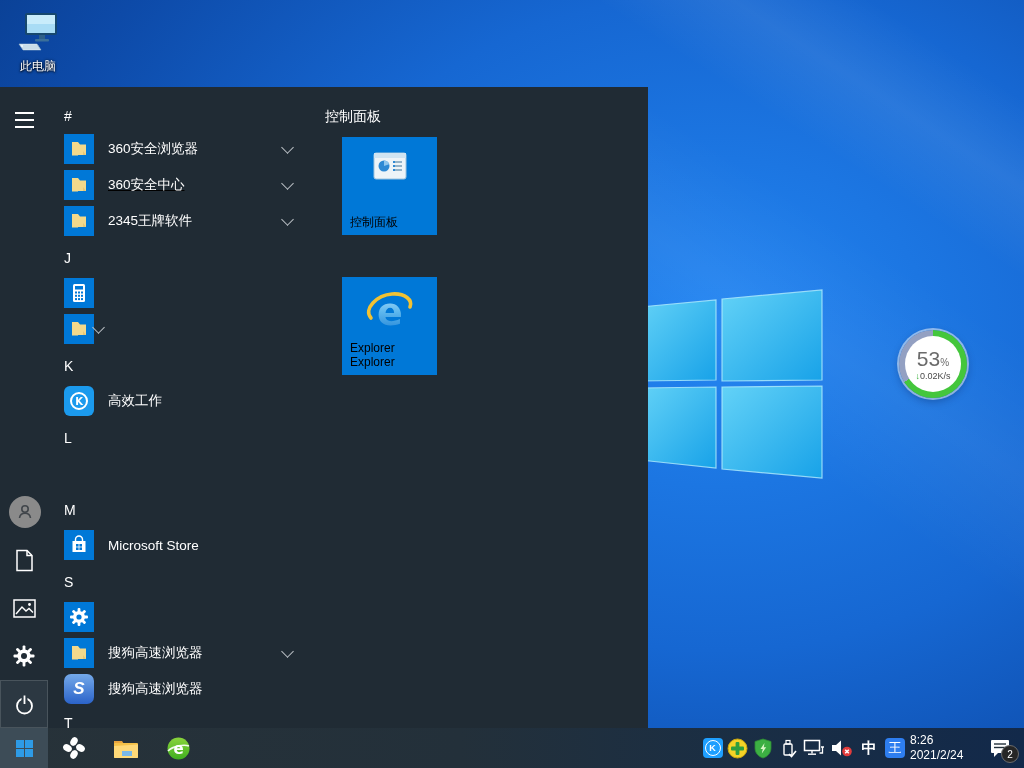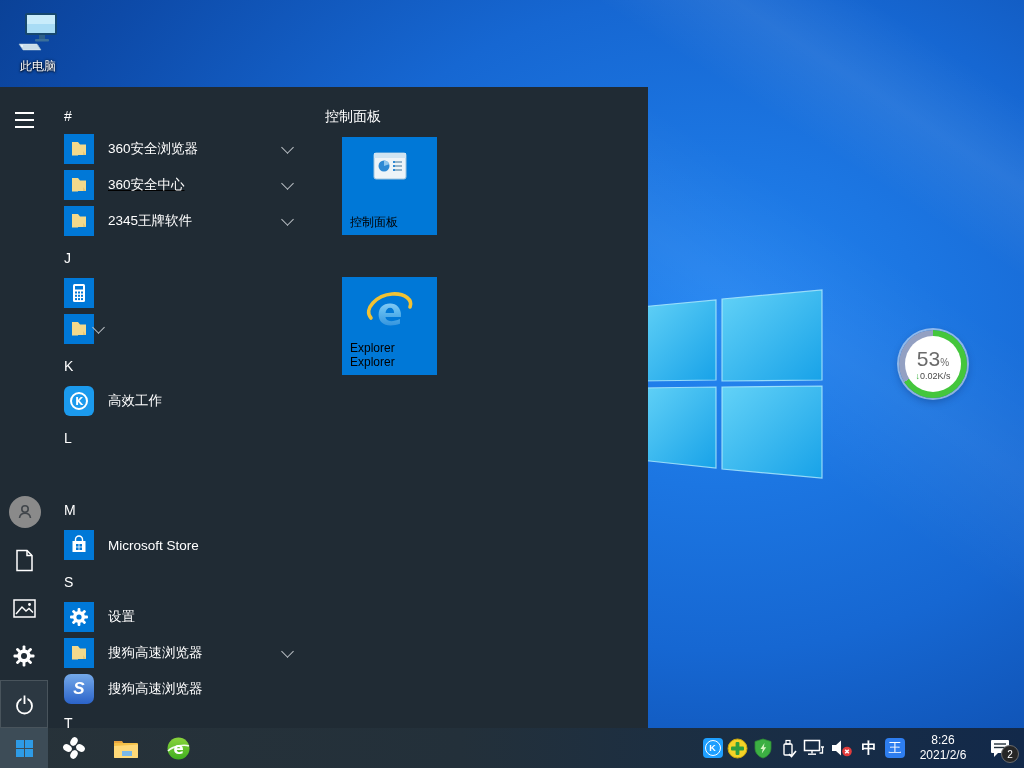--- a/index.html
+++ b/index.html
@@ -53,21 +53,21 @@
   #taskbar{position:absolute;left:0;top:728px;width:1024px;height:40px;
     background:linear-gradient(90deg,#273239 0%,#23303a 45%,#1a2e44 72%,#12294a 100%);
     display:flex;align-items:center;}
   .tb-btn{width:52px;height:40px;display:flex;align-items:center;justify-content:center;}
   #start-btn{width:48px;background:#3d4c57;}
   .tray{position:absolute;right:0;top:0;height:40px;display:flex;align-items:center;}
   .tray-ic{width:25px;height:40px;display:flex;align-items:center;justify-content:center;}
   .imein{color:#fff;font-size:15px;font-weight:bold;width:26px;text-align:center;}
   .wang{width:20px;height:20px;border-radius:4px;background:#2e7ef0;color:#fff;font-size:13px;
     display:flex;align-items:center;justify-content:center;margin:0 3px;}
-  .clock{width:66px;text-align:center;color:#fff;font-size:12px;line-height:15px;margin:0 2px;}
+  .clock{width:66px;color:#fff;font-size:12px;line-height:15px;margin:0 2px;}
   .action{position:relative;width:46px;height:40px;display:flex;align-items:center;justify-content:center;}
   .ac-badge{position:absolute;right:5px;bottom:5px;width:16px;height:16px;border-radius:50%;
     background:#262626;border:1px solid #6b6b6b;color:#fff;font-size:10px;
     display:flex;align-items:center;justify-content:center;}
   .kugou-sq{width:20px;height:20px;border-radius:4px;background:#1e9fff;display:flex;align-items:center;justify-content:center;}
   .kugou-k{width:14px;height:14px;border:1.6px solid #fff;border-radius:50%;color:#fff;font-size:9px;font-weight:bold;
     display:flex;align-items:center;justify-content:center;}
   .sogou-sq{width:30px;height:30px;border-radius:7px;background:linear-gradient(180deg,#74a9e9,#2b63c9);
     display:flex;align-items:center;justify-content:center;color:#fff;font-size:17px;font-weight:bold;font-style:italic;}
 </style>
@@ -276,21 +276,20 @@
             <rect width="30" height="30" fill="#0078d7"></rect>
             <g fill="#fff">
               <rect x="13.6" y="6" width="2.8" height="18" rx="1"></rect>
               <rect x="13.6" y="6" width="2.8" height="18" rx="1" transform="rotate(45 15 15)"></rect>
               <rect x="13.6" y="6" width="2.8" height="18" rx="1" transform="rotate(90 15 15)"></rect>
               <rect x="13.6" y="6" width="2.8" height="18" rx="1" transform="rotate(135 15 15)"></rect>
               <circle cx="15" cy="15" r="6"></circle>
             </g>
             <circle cx="15" cy="15" r="2.6" fill="#0078d7"></circle>
           </svg></span>
-      <span class="row-label">设置</span>
     </div>
     <div class="row" style="top:548px;">
       <span class="li-icon"><svg width="30" height="30">
             <rect width="30" height="30" fill="#0078d7"></rect>
             <path d="M8 8 h6 l2 2.5 h-2 v11 h-6 z M8 10.5 h14 v10.5 h-14 z" fill="#f3d98b"></path>
             <path d="M19 17 l3 4 h-3 z" fill="#e6c776"></path>
           </svg></span>
       <span class="row-label">搜狗高速浏览器</span>
       <span class="chev"></span>
     </div>
@@ -437,21 +436,21 @@
               <line x1="18.8" y1="10.7" x2="15.2" y2="14.3"></line>
             </g>
         </svg>
       </div>
       <div class="tray-ic imein">中</div>
       <div>
         <span class="wang">王</span>
       </div>
       <div class="clock">
         <div>8:26</div>
-        <div>2021/2/6</div>
+        <div>2021/2/24</div>
       </div>
       <div class="action">
         <svg width="22" height="19" viewBox="0 0 22 19">
           <rect x="1" y="1" width="18" height="13" rx="1" fill="#fff"></rect>
           <g stroke="#23303a" stroke-width="1.4">
               <line x1="4" y1="5" x2="16" y2="5"></line>
               <line x1="4" y1="8.5" x2="16" y2="8.5"></line>
             </g>
           <path d="M4 14 v4 l4 -4 z" fill="#fff"></path>
         </svg>

